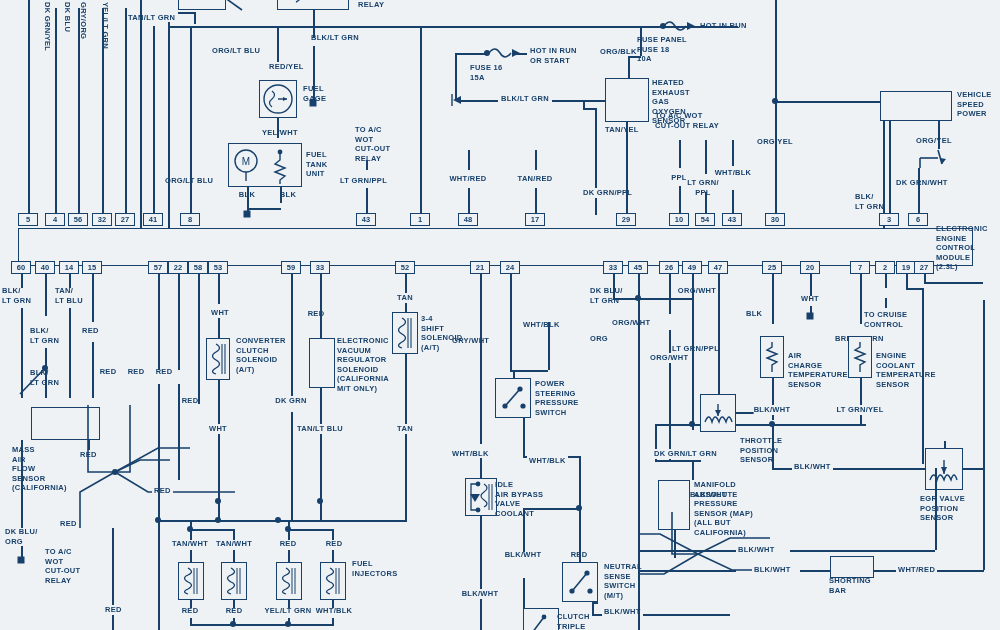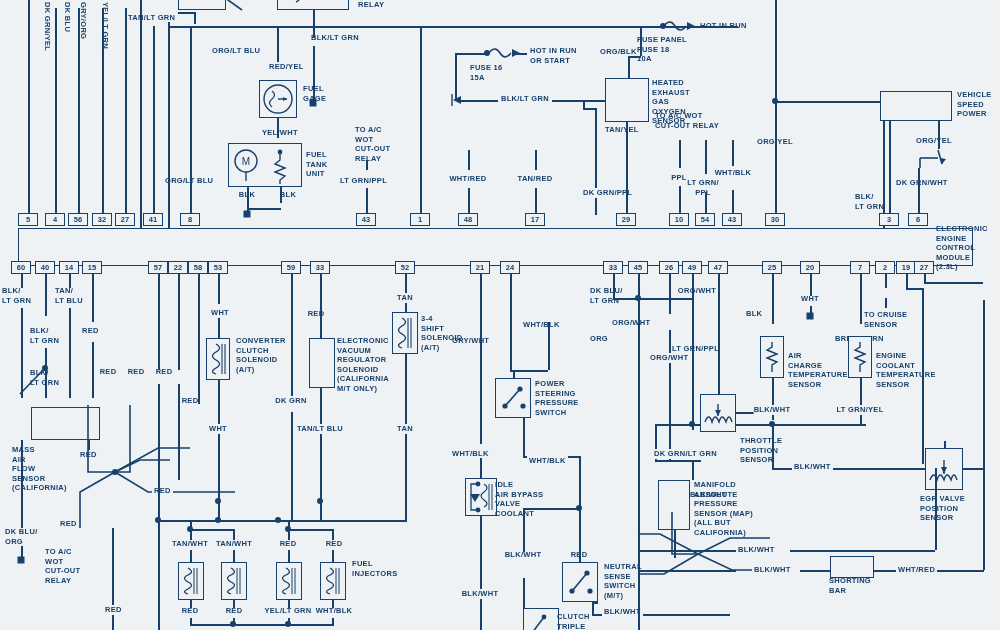--- a/index.html
+++ b/index.html
@@ -621,21 +621,21 @@
 COOLANT
 TEMPERATURE
 SENSOR</div>
   <div class="w v" style="left:860px;top:378px;height:46px;"></div>
   <div class="lbl c" style="left:860px;top:405px;background:#eef2f5;">LT GRN/YEL</div>
 
   <div class="w v" style="left:885px;top:274px;height:14px;"></div>
   <div class="lbl c" style="left:885px;top:288px;"></div>
   <div class="w v" style="left:885px;top:298px;height:10px;"></div>
   <div class="lbl" style="left:864px;top:310px;">TO CRUISE
-SENSOR</div>
+CONTROL</div>
 
   <div class="w v" style="left:906px;top:274px;height:14px;"></div>
   <div class="w h" style="left:906px;top:288px;width:16px;"></div>
   <div class="w v" style="left:922px;top:288px;height:176px;"></div>
   <div class="lbl" style="left:908px;top:334px;"></div>
   <div class="w v" style="left:924px;top:274px;height:8px;"></div>
   <div class="w h" style="left:924px;top:282px;width:59px;"></div>
 
   <div class="box" style="left:925px;top:448px;width:38px;height:42px;"></div>
   <svg class="ic" style="left:928px;top:452px;" width="32" height="36">

